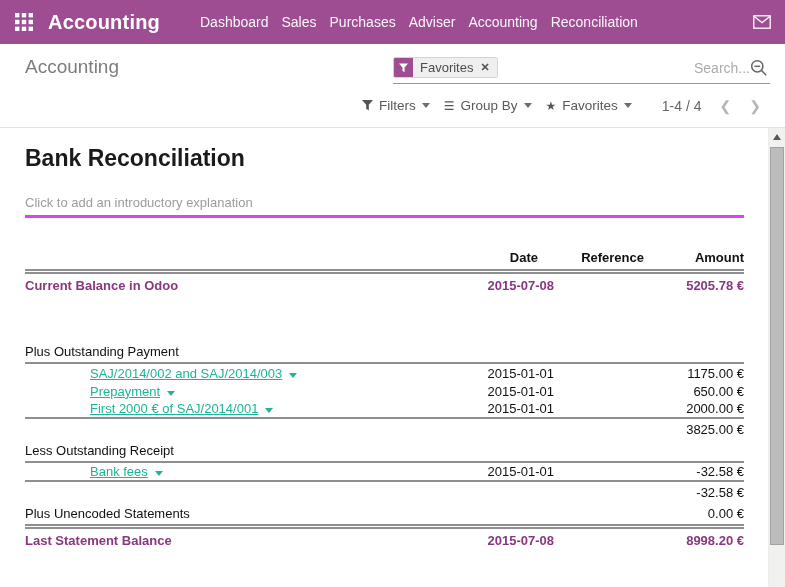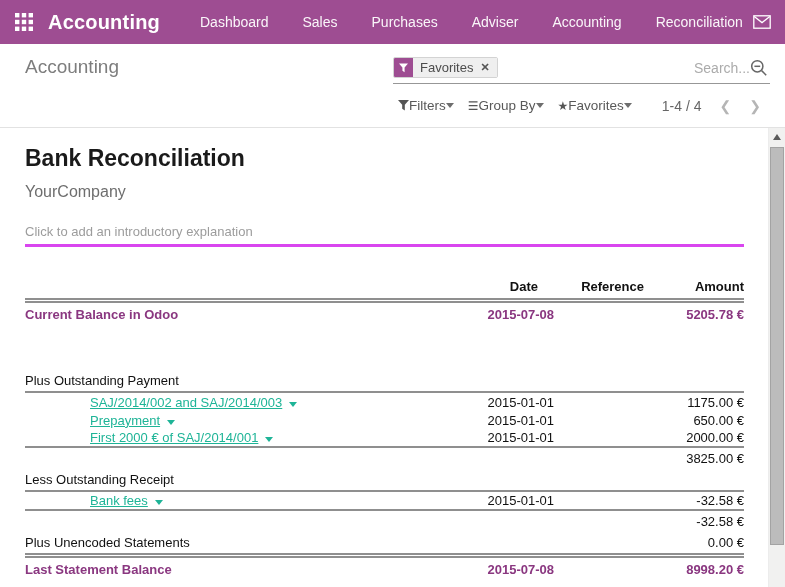--- a/index.html
+++ b/index.html
@@ -5,21 +5,21 @@
   * { margin:0; padding:0; box-sizing:border-box; }
   html,body { width:785px; height:587px; overflow:hidden; background:#fff;
               font-family:"Liberation Sans", sans-serif; }
 
   
   .topbar { height:44px; background:var(--accent,#9e4d92); display:flex; align-items:center;
             padding:0 14px; color:#fff; }
   .apps-btn { width:20px; height:20px; display:flex; align-items:center; justify-content:center;
               margin-right:14px; cursor:pointer; }
   .brand { font-size:20px; font-weight:bold; letter-spacing:.2px; margin-right:40px; cursor:pointer; }
-  .nav { display:flex; gap:34px; font-size:14px; }
+  .nav { display:flex; gap:13px; font-size:14px; }
   .nav span { color:rgba(255,255,255,.95); cursor:pointer; }
   .topbar-right { margin-left:auto; display:flex; align-items:center; }
 
   
   .cp { background:#fff; }
   .cp-row1 { height:40px; display:flex; align-items:flex-end; padding:0 15px 0 25px; }
   .breadcrumb { font-size:19px; color:#7d7d7d; line-height:34px; cursor:pointer; }
   .searchview { margin-left:auto; width:377px; display:flex; align-items:center;
                 border-bottom:1px solid #979797; padding:2px 2px 5px 0; }
   .facet { display:flex; align-items:stretch; height:21px; margin-right:6px; border:1px solid #d3d3d3;
@@ -29,21 +29,21 @@
   .facet-body { background:#efefef; display:flex; align-items:center; gap:7px; padding:0 7px;
                 color:#4c4c4c; }
   .facet-close { font-size:11px; font-weight:bold; color:#555; cursor:pointer; }
   .search-input { flex:1; border:none; outline:none; font-size:14px; color:#444;
                   font-family:"Liberation Sans", sans-serif; min-width:40px;text-align:right; }
   .search-input::placeholder { color:#ababab; }
   .mag { cursor:pointer; display:flex; align-items:center; }
 
   .cp-row2 { height:43px; display:flex; align-items:center; justify-content:flex-end;
              padding-right:24px; }
-  .dd-btn { display:flex; align-items:center; font-size:13.5px; color:#595959;
+  .dd-btn { display:flex; align-items:center; gap:6px; font-size:13.5px; color:#595959;
             margin-left:14px; cursor:pointer;justify-content:flex-end; }
   .dd-btn .glyph { font-size:12px; color:#555; }
   .caret { width:0; height:0; border-left:4px solid transparent; border-right:4px solid transparent;
            border-top:5px solid #6e6e6e; display:inline-block; }
   .pager { margin-left:30px; font-size:14px; color:#666;text-align:right; }
   .chev { font-size:14px; color:#b5b5b5; cursor:pointer; }
   .chev.prev { margin-left:18px; }
   .chev.next { margin-left:18px; }
 
   
@@ -166,21 +166,20 @@
     </div>
     <div class="pager">1-4 / 4</div>
     <span class="chev prev">❮</span>
     <span class="chev next">❯</span>
   </div>
 </div>
 
 <div class="content">
   <div class="report">
     <div class="rpt-title">Bank Reconciliation</div>
-    <div class="rpt-company">YourCompany</div>
     <div class="rpt-intro">Click to add an introductory explanation</div>
 
     <div class="tbl">
       <div class="trow thead">
         <div class="c label"></div>
         <div class="c date">Date</div>
         <div class="c ref">Reference</div>
         <div class="c amount">Amount</div>
       </div>
       <div>

